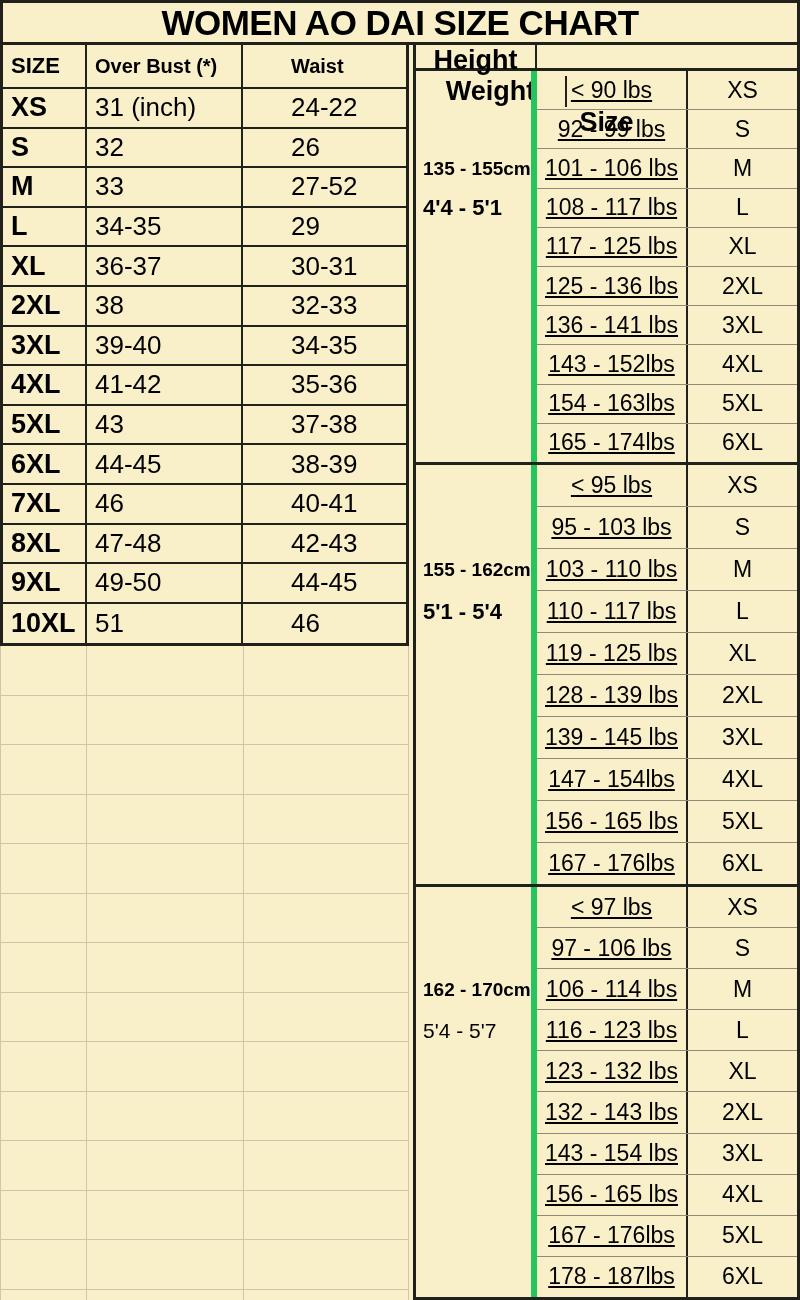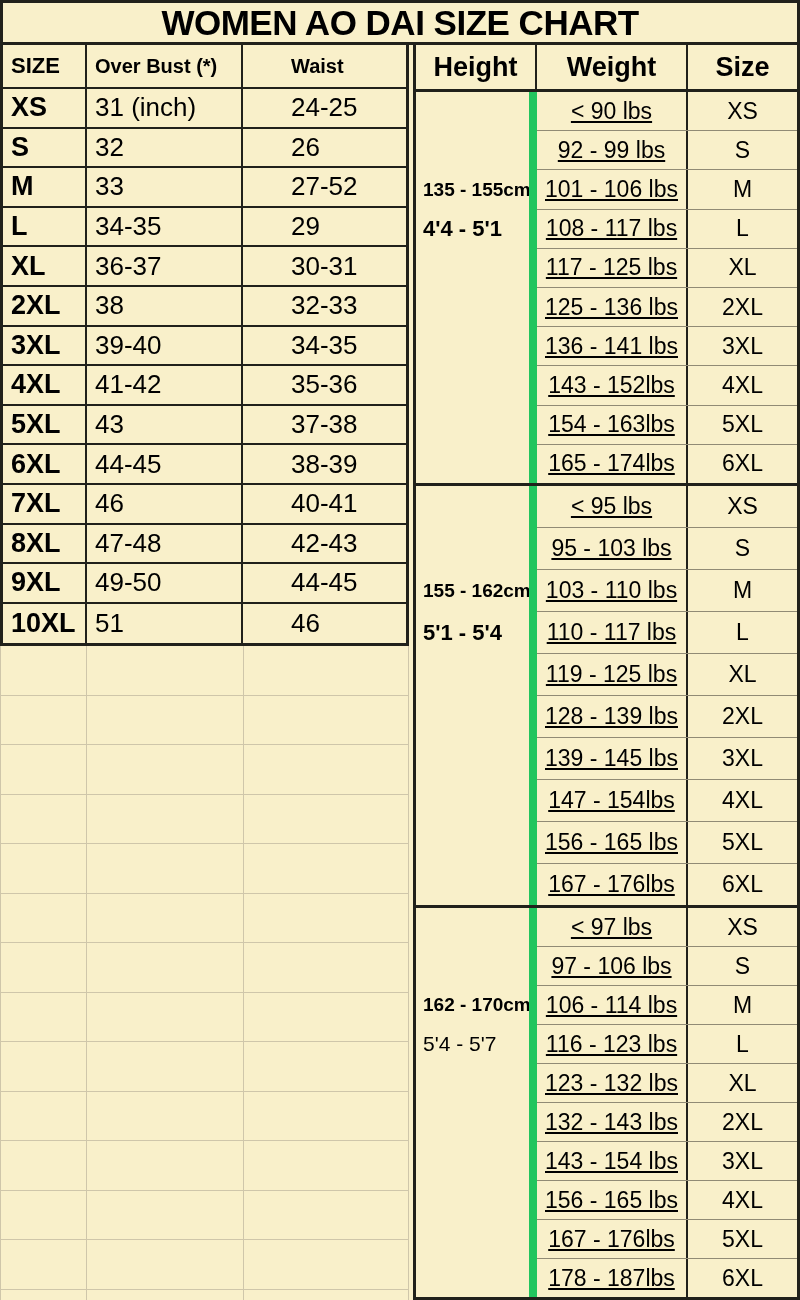--- a/index.html
+++ b/index.html
@@ -39,35 +39,35 @@
   .m-cell:last-child { border-right:none;margin-left:40px; }
   .m-row.header .m-cell { font-weight:bold; font-size:20px; }
   .m-row.header .m-cell.size-col { font-size:22px; }
   .m-cell.size-col { font-weight:bold; font-size:27px; }
   
   .empty-grid { flex:1; overflow:hidden; border-left:1px solid #cfc6aa; box-sizing:border-box; }
   .e-row { display:grid; grid-template-columns:86px 157px 1fr; height:49.5px; border-bottom:1px solid #cfc6aa; box-sizing:border-box; }
   .e-cell { border-right:1px solid #cfc6aa; box-sizing:border-box; }
   .e-cell:last-child { border-right:1px solid #cfc6aa; }
   
-  .hw-header { height:47px; display:flex; border-bottom:3px solid #21211b; box-sizing:border-box; }
+  .hw-header { height:26px; display:flex; border-bottom:3px solid #21211b; box-sizing:border-box;flex-direction:column; }
   .hw-header .hw-hcell {
     display:flex; align-items:center; justify-content:center;
     font-weight:bold; font-size:27px; box-sizing:border-box;
   }
   .hw-h1 { width:121px; border-right:2px solid #21211b; }
   .hw-h2 { width:151px; border-right:2px solid #21211b; }
   .hw-h3 { flex:1; }
   .hw-group { display:flex; border-bottom:3px solid #21211b; box-sizing:border-box; }
   .hw-group:last-child { border-bottom:none; }
   .hw-group.g1 { height:394px; }
   .hw-group.g2 { height:422px; }
   .hw-group.g3 { flex:1; }
   .height-cell {
-    width:121px; border-right:8px solid #22c55e; position:relative;
+    width:121px; border-right:6px solid #22c55e; position:relative;
     overflow:hidden; box-sizing:border-box;padding-left:34px;
   }
   .height-labels { position:absolute; left:0; right:0; top:20%; height:20%; display:flex; flex-direction:column; }
   .height-cm {
     flex:1; display:flex; align-items:center; padding-left:7px;
     font-weight:bold; font-size:19px; white-space:nowrap;
   }
   .height-ft {
     flex:1; display:flex; align-items:center; padding-left:7px;
     font-weight:bold; font-size:22px; white-space:nowrap;
@@ -93,21 +93,21 @@
       <div class="m-table">
         <div class="m-row header">
           <div class="m-cell size-col">SIZE</div>
           <div class="m-cell">Over Bust (*)</div>
           <div class="m-cell">Waist</div>
         </div>
         <div id="m-rows">
             <div class="m-row">
               <div class="m-cell size-col">XS</div>
               <div class="m-cell">31 (inch)</div>
-              <div class="m-cell">24-25</div>
+              <div class="m-cell">24-22</div>
             </div>
             <div class="m-row">
               <div class="m-cell size-col">S</div>
               <div class="m-cell">32</div>
               <div class="m-cell">26</div>
             </div>
             <div class="m-row">
               <div class="m-cell size-col">M</div>
               <div class="m-cell">33</div>
               <div class="m-cell">27-52</div>

